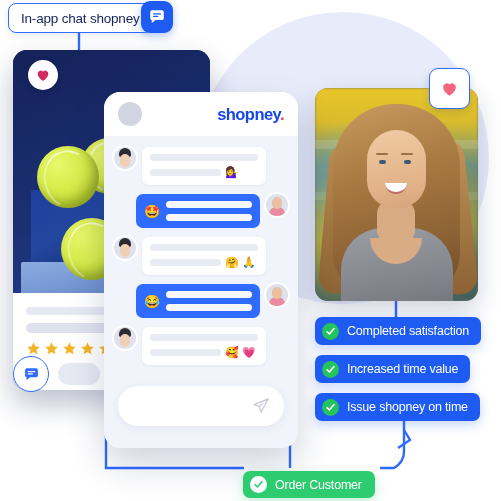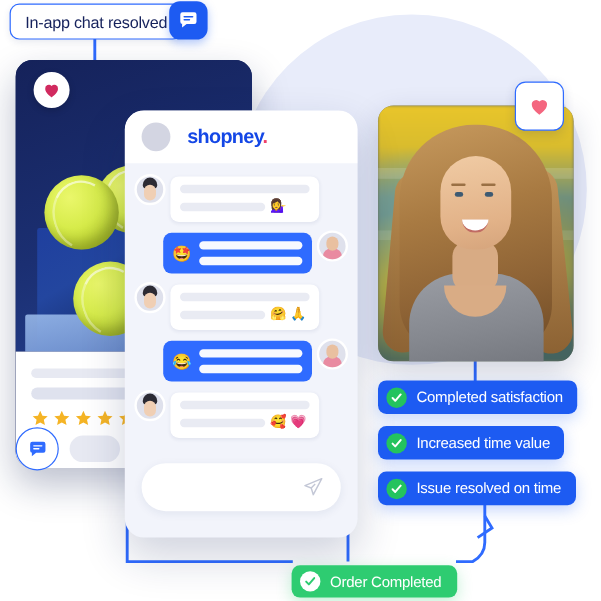--- a/index.html
+++ b/index.html
@@ -105,21 +105,21 @@
      background:#fff;border-bottom:2px solid #c06b63;}
   .heart-card{position:absolute;left:429px;top:68px;width:39px;height:39px;border-radius:9px;
      background:#fff;border:1.6px solid #2f6bff;display:flex;align-items:center;justify-content:center;
      box-shadow:0 3px 9px rgba(25,45,110,.16);}
   .heart-card svg{width:19px;height:19px;display:block;}
 
   
   .chat{position:absolute;left:104px;top:92px;width:194px;height:356px;background:#f2f4fb;
      border-radius:16px;box-shadow:0 16px 36px rgba(20,35,90,.20);overflow:hidden;}
   .chat-head{height:44px;background:#fff;display:flex;align-items:center;padding:0 14px;
-     border-radius:16px 16px 0 0;}
+     border-radius:16px 16px 0 0;justify-content:space-between;}
   .chat-logo-dot{width:24px;height:24px;border-radius:50%;background:#d3d5e2;margin-right:14px;}
   .chat-brand{font-size:16.5px;font-weight:800;color:#1447e6;letter-spacing:-.55px;}
   .chat-brand i{color:#ef3f6b;font-style:normal;}
   .chat-body{position:relative;height:270px;padding:11px 10px 0 10px;box-sizing:border-box;}
   .row{display:flex;align-items:flex-start;margin-bottom:9px;}
   .row.in{justify-content:flex-start;}
   .row.out{justify-content:flex-end;}
   .av{width:22px;height:22px;border-radius:50%;flex:0 0 22px;overflow:hidden;position:relative;
      background:#dfe1ec;box-shadow:0 0 0 2px #fff;}
   .av.f::before{content:"";position:absolute;left:5px;top:1px;width:12px;height:9px;border-radius:7px 7px 3px 3px;background:#2c2b34;}
@@ -177,21 +177,21 @@
     <path d="M79 32 L79 74" stroke="#2f6bff" stroke-width="2.4" fill="none"></path>
     <path d="M130 17 L140 17" stroke="#2f6bff" stroke-width="2.4" fill="none"></path>
     <path d="M106 373 L106 468 L244 468" stroke="#2f6bff" stroke-width="2.4" fill="none"></path>
     <path d="M290 440 L290 468" stroke="#2f6bff" stroke-width="2.4" fill="none"></path>
     <path d="M396 301 L396 330" stroke="#2f6bff" stroke-width="2.4" fill="none"></path>
     <path d="M404 420 L404 452 Q404 462 394 468 L380 468" stroke="#2f6bff" stroke-width="2.4" fill="none"></path>
     <path d="M404 430 L410 440 L398 448" stroke="#2f6bff" stroke-width="2.4" fill="none"></path>
   </svg>
 
   <div class="chip-label">
-    <span>In-app chat resolved</span>
+    <span>In-app chat shopney</span>
   </div>
   <div class="chip-icon">
     <svg viewBox="0 0 24 24" fill="none">
         <path d="M3 5.5A2.5 2.5 0 015.5 3h13A2.5 2.5 0 0121 5.5v8a2.5 2.5 0 01-2.5 2.5H10l-5 4v-4H5.5A2.5 2.5 0 013 13.5v-8z" fill="#fff"></path>
         <rect x="6.5" y="7" width="11" height="1.7" rx=".85" fill="#1d5bf2"></rect>
         <rect x="6.5" y="10.4" width="7.5" height="1.7" rx=".85" fill="#1d5bf2"></rect>
       </svg>
   </div>
 
   <div class="navy-card">
@@ -356,25 +356,25 @@
         </svg>
       </span>
     <span>Increased time value</span>
   </div>
   <div class="pill p3">
     <span class="ck">
         <svg viewBox="0 0 12 12">
           <path d="M1.5 6.3l3 3 6-7" stroke="#fff" stroke-width="2.2" fill="none" stroke-linecap="round" stroke-linejoin="round"></path>
         </svg>
       </span>
-    <span>Issue resolved on time</span>
+    <span>Issue shopney on time</span>
   </div>
 
   <div class="order">
     <span class="ck">
         <svg viewBox="0 0 12 12">
           <path d="M1.5 6.3l3 3 6-7" stroke="#2ecc71" stroke-width="2.2" fill="none" stroke-linecap="round" stroke-linejoin="round"></path>
         </svg>
       </span>
-    <span>Order Completed</span>
+    <span>Order Customer</span>
   </div>
 
 </div>
 
 </body></html>

